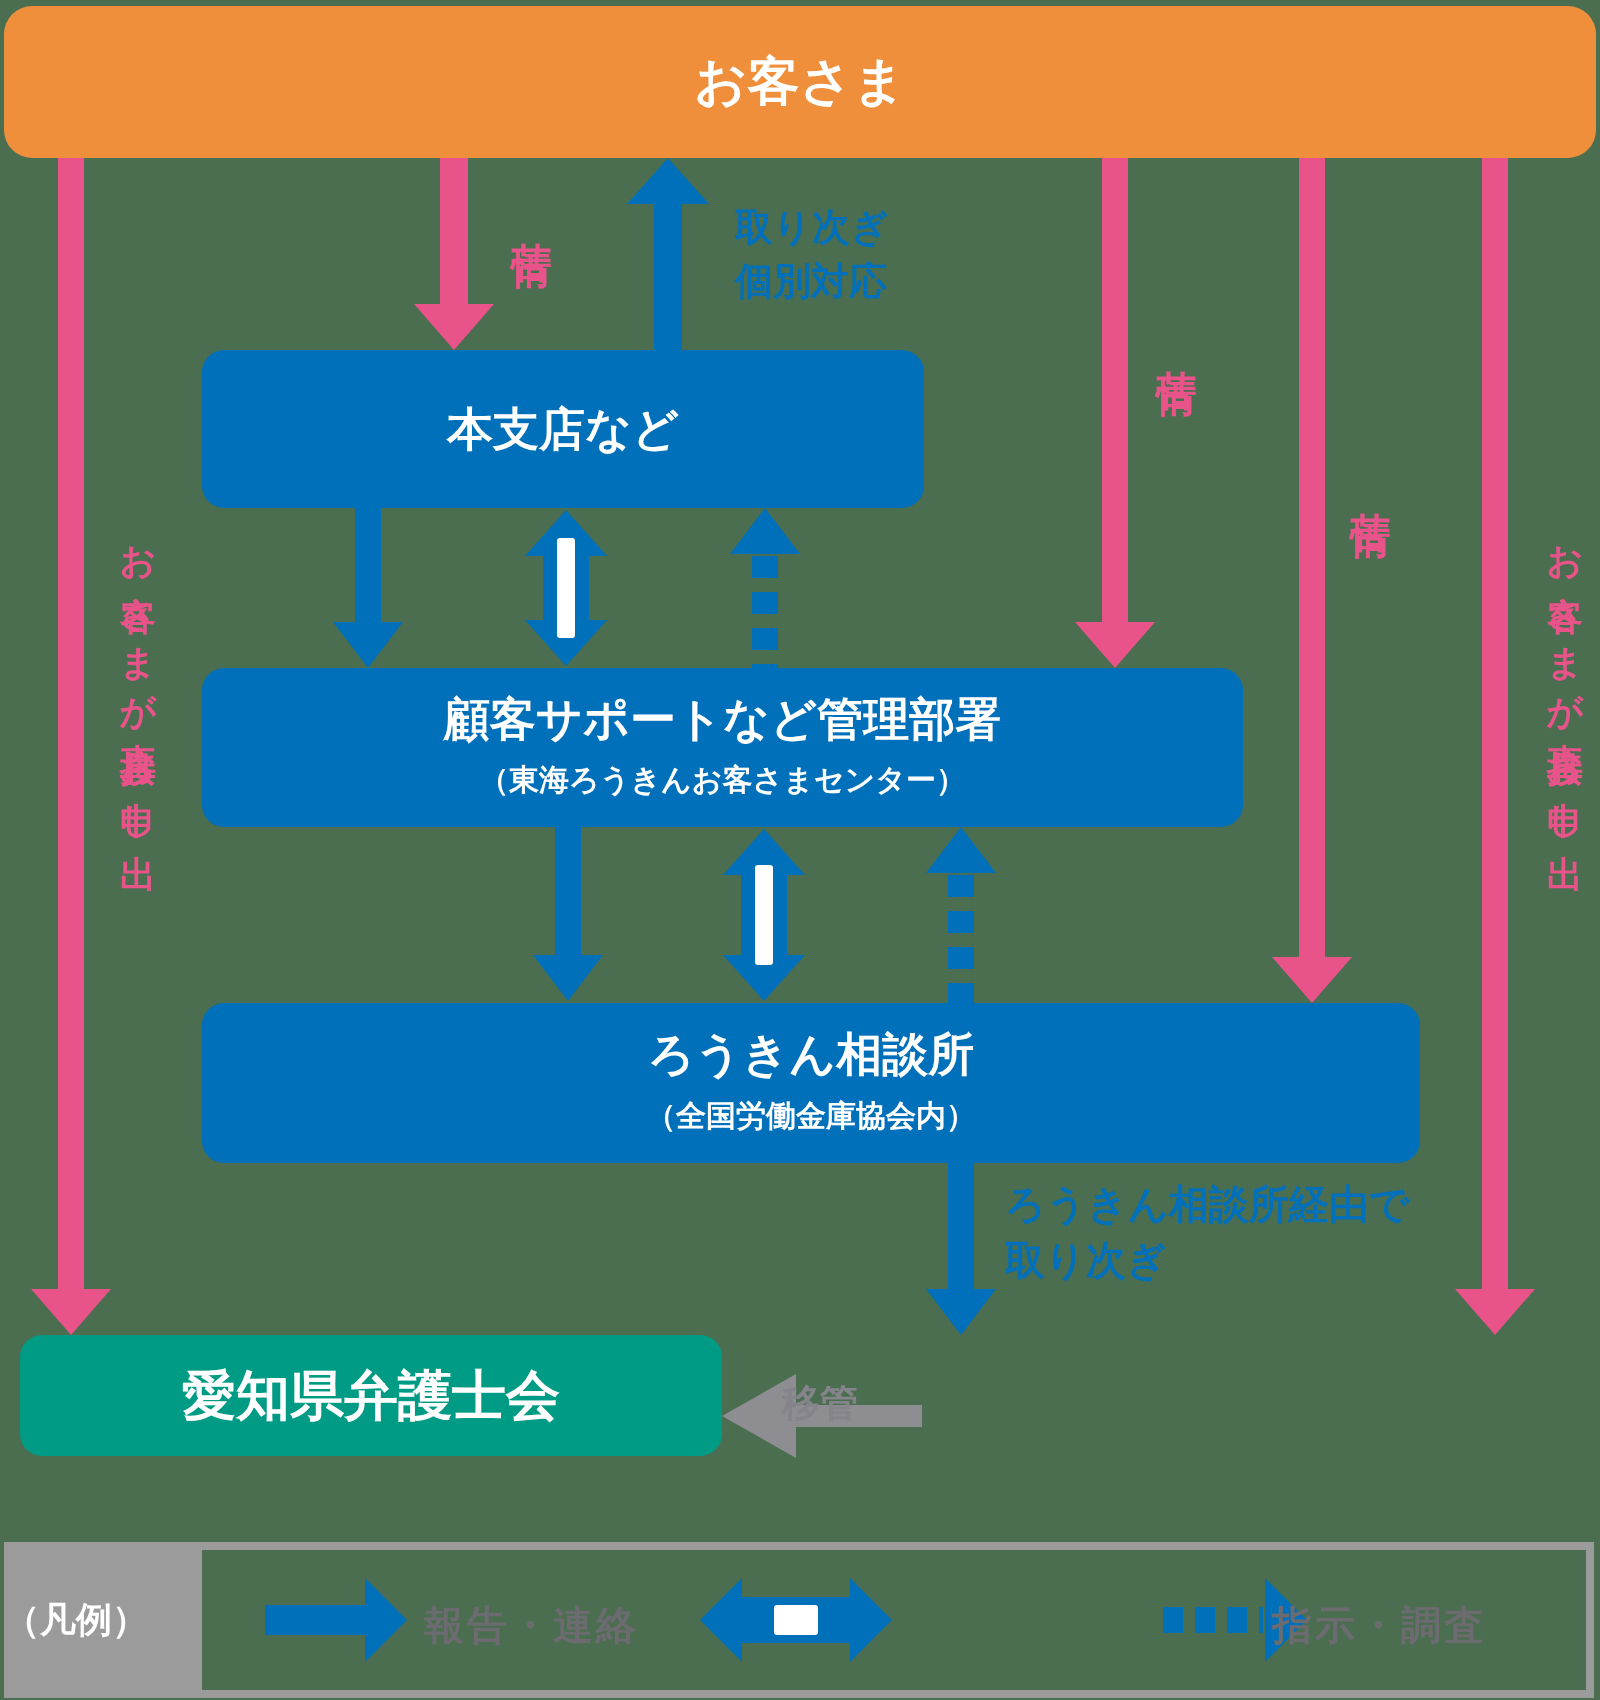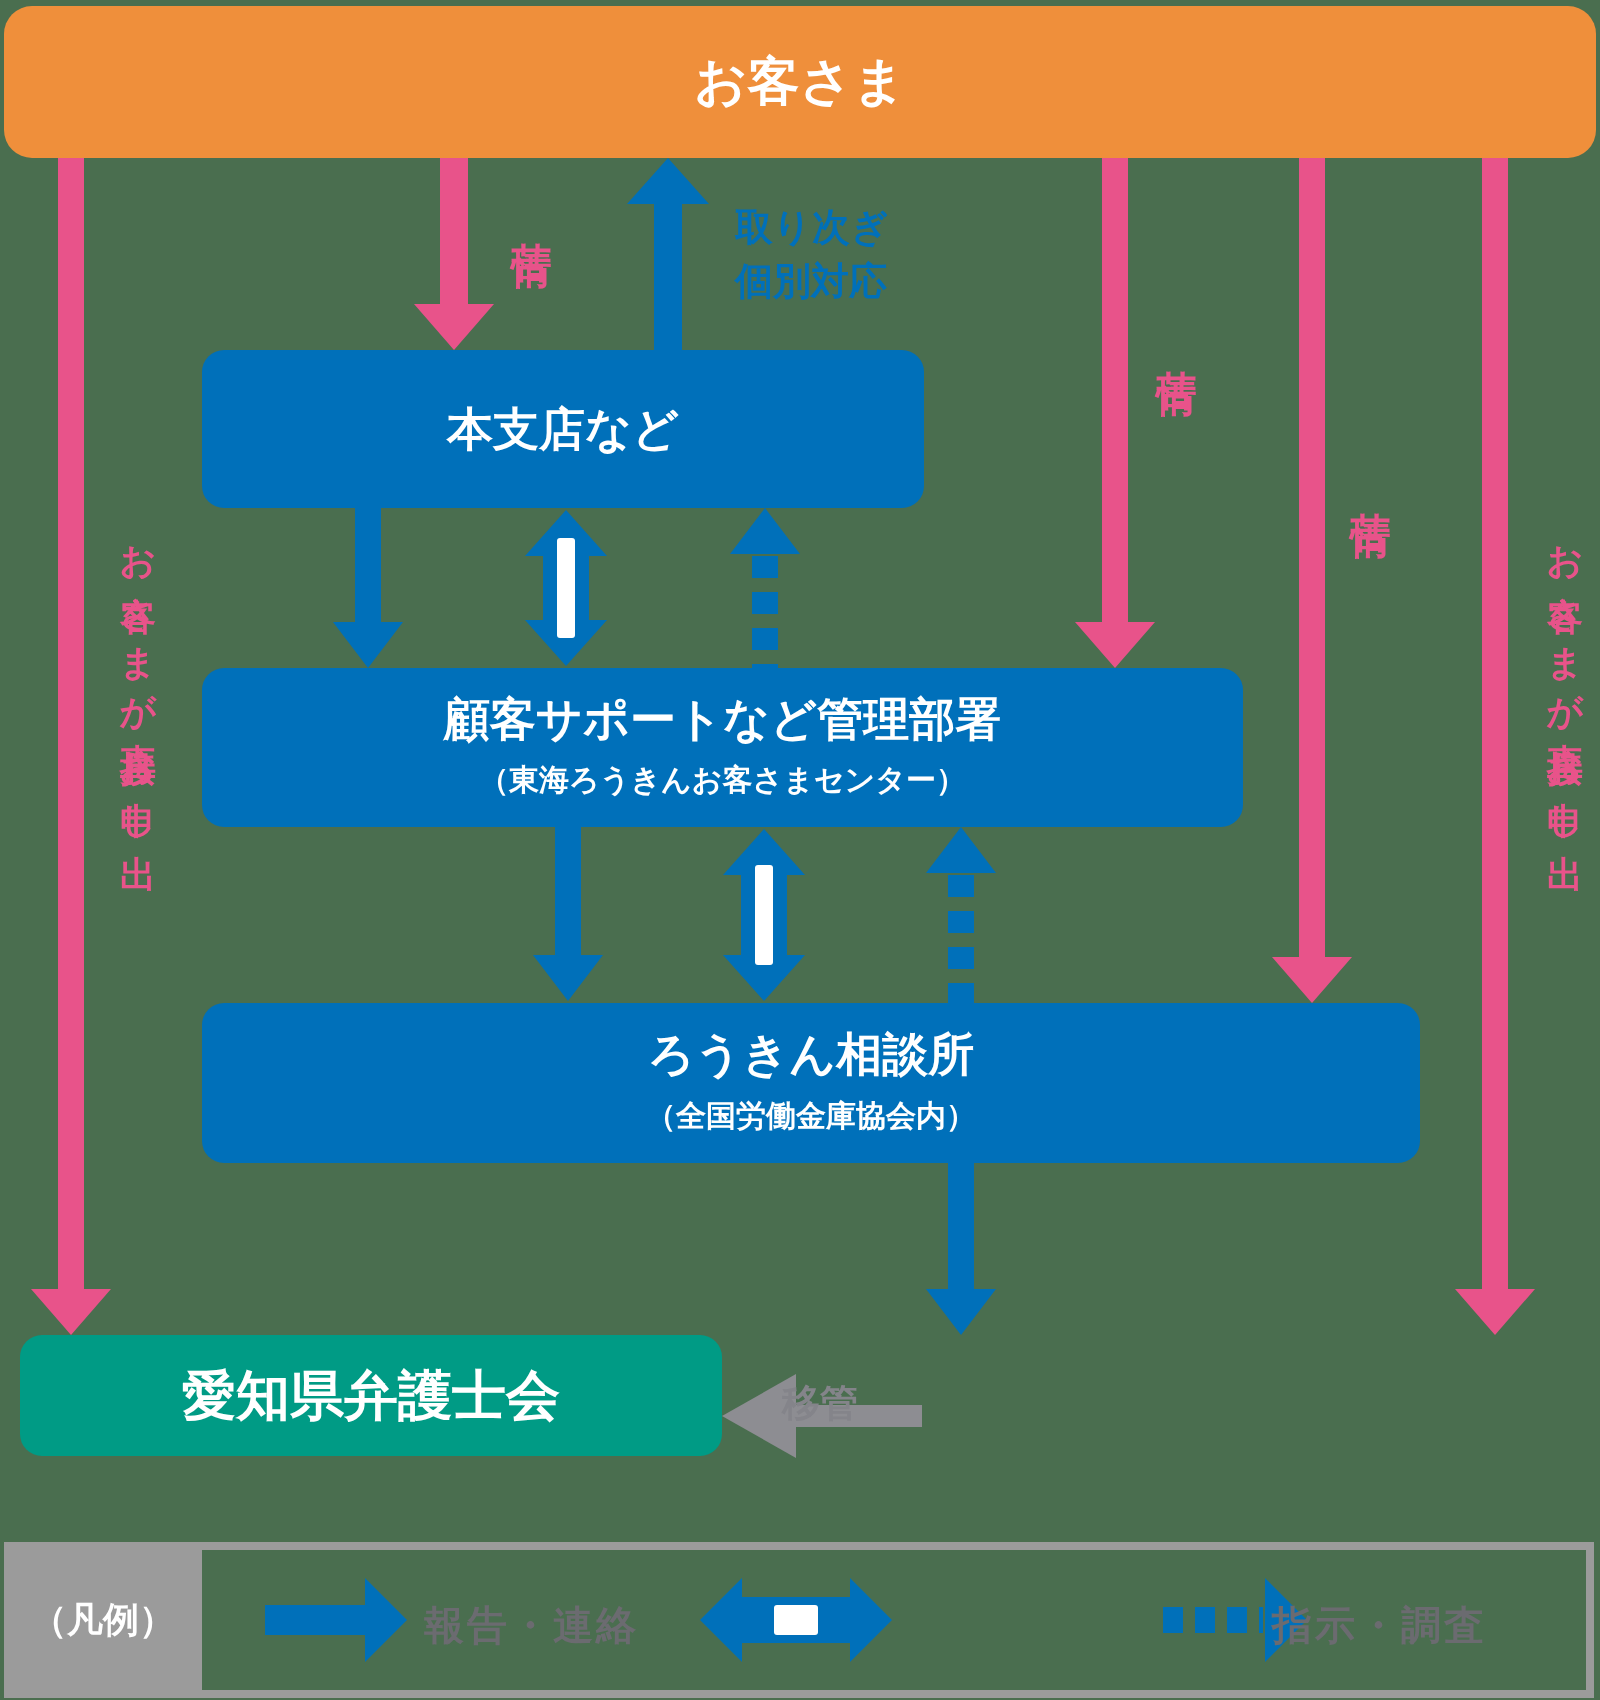--- a/index.html
+++ b/index.html
@@ -56,21 +56,21 @@
     position:absolute;writing-mode:vertical-rl;text-orientation:upright;
     color:var(--pink);font-weight:bold;letter-spacing:6px;
   }
   .pinklabel{font-size:40px;}
   .directlabel{font-size:36px;}
   .bluelabel{position:absolute;color:var(--blue);font-weight:bold;font-size:38px;line-height:54px;white-space:pre-line;}
   .graylabel{position:absolute;color:#84848a;font-weight:bold;font-size:38px;}
   
   #legend-title{
     position:absolute;left:4px;top:1542px;width:198px;height:156px;background:var(--graybox);
-    display:flex;align-items:center;justify-content:center;color:#fff;font-size:36px;font-weight:bold;
+    display:flex;align-items:center;justify-content:flex-start;color:#fff;font-size:36px;font-weight:bold;
   }
   #legend-frame{
     position:absolute;left:202px;top:1542px;width:1392px;height:156px;
     box-sizing:border-box;border:8px solid var(--graybox);border-left:none;
   }
   .legendlabel{position:absolute;color:var(--graytext);font-weight:bold;font-size:40px;letter-spacing:3px;top:1598px;}
 </style>
 </head>
 <body>
 
@@ -158,20 +158,21 @@
 
   <div class="node" style="left:202px;top:1003px;width:1218px;height:160px;">
     <div class="title">ろうきん相談所</div>
     <div class="subtitle">（全国労働金庫協会内）</div>
   </div>
 
   <div>
     <div class="shaft" style="left:948px;top:1163px;width:26px;height:128px;"></div>
     <div class="tri down-blue" style="left:926px;top:1289px;"></div>
   </div>
+  <div class="bluelabel" style="left:1005px;top:1176px;font-size:40px;line-height:56px;"><span>ろうきん相談所経由で</span><br><span>取り次ぎ</span></div>
 
   <div class="node tealnode" style="left:8px;top:1335px;width:702px;height:121px;margin-left:12px;">
     <div class="title">愛知県弁護士会</div>
   </div>
 
   <div>
     <div class="tri left-gray" style="left:722px;top:1374px;"></div>
     <div class="abs" style="left:794px;top:1405px;width:128px;height:22px;background:var(--gray);"></div>
   </div>
   <div class="graylabel" style="left:782px;top:1378px;">移管</div>

